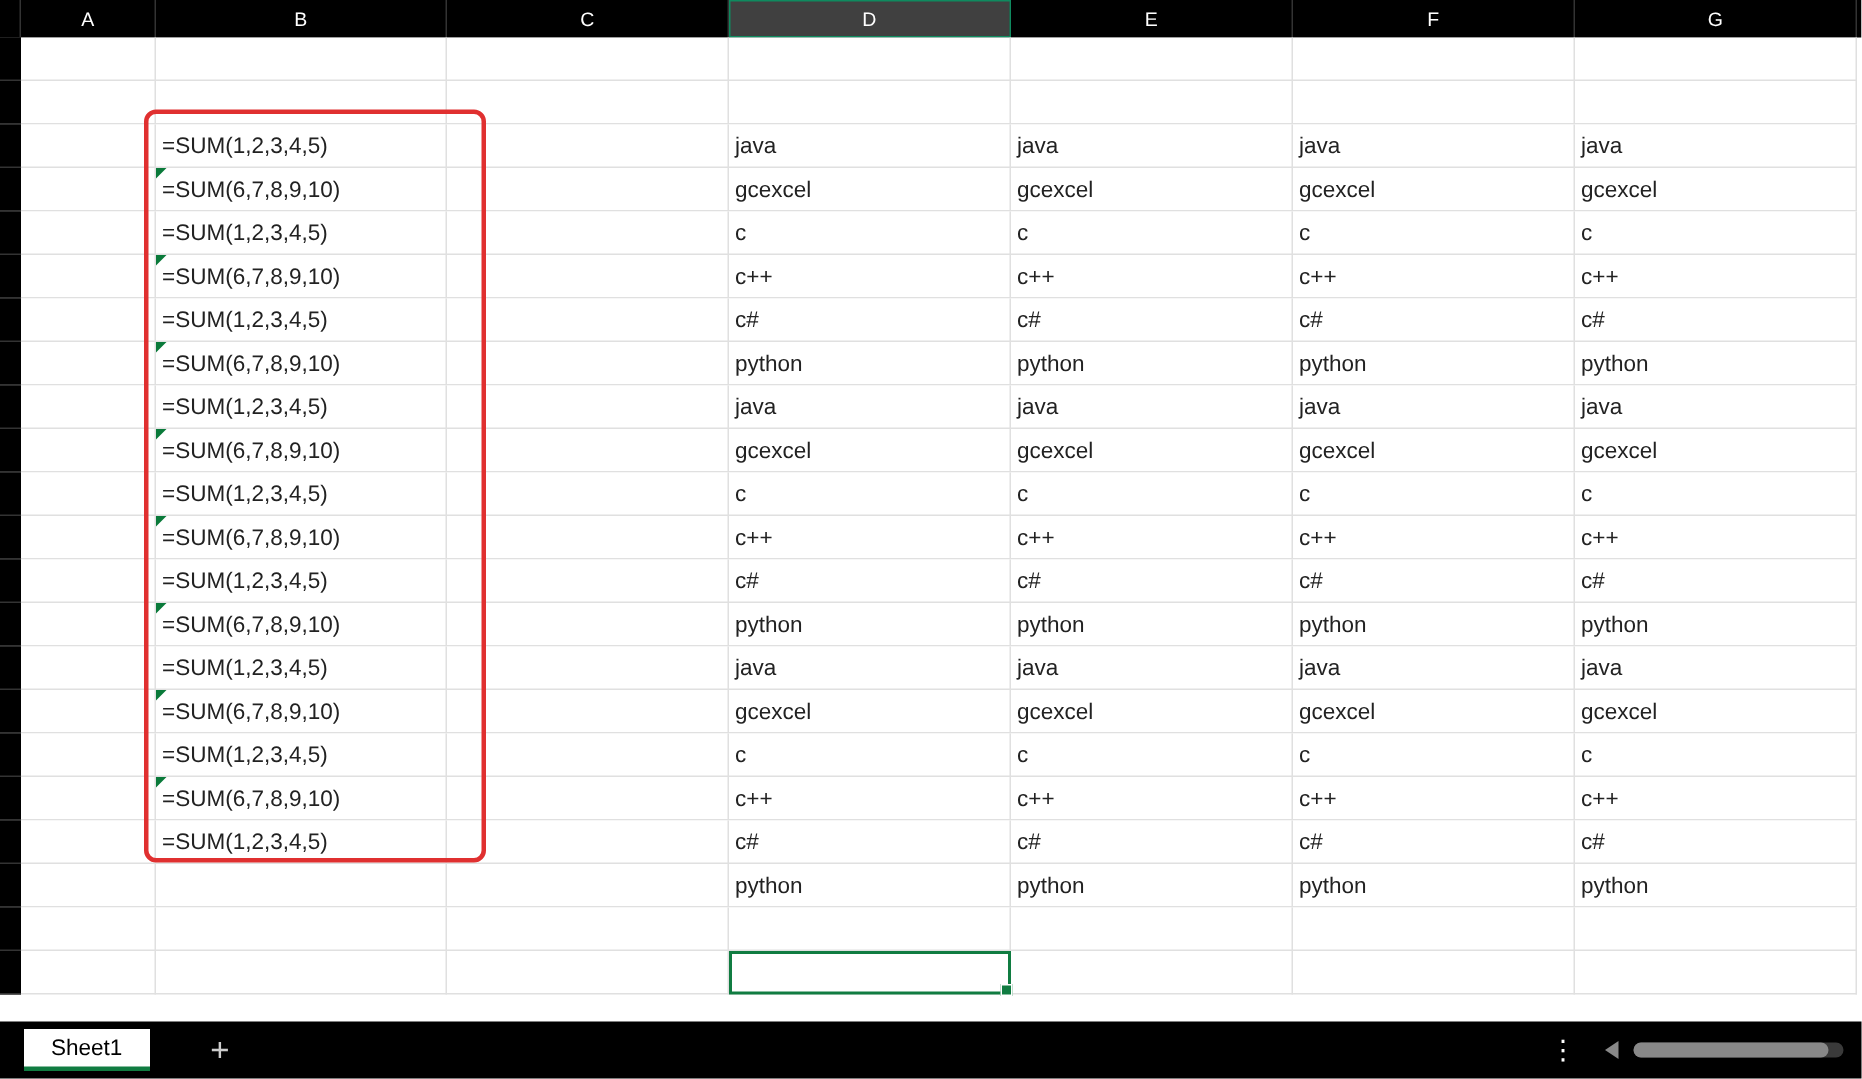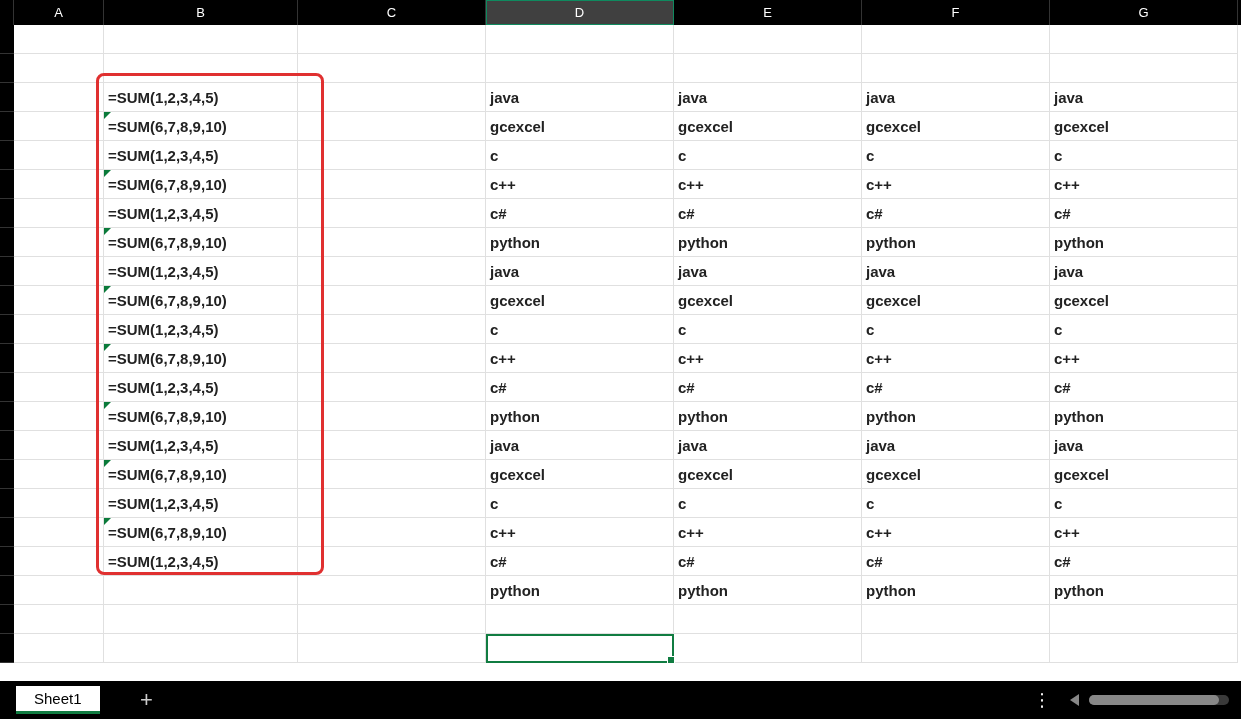--- a/index.html
+++ b/index.html
@@ -18,21 +18,21 @@
     background: #000;
   }
   .col-header.active {
     background: #404040;
     outline: 1px solid #0f8a5f;
     outline-offset: -1px;
   }
 
   
   .rows { position: absolute; top: 25px; left: 0; right: 0; bottom: 0; }
-  .row { display: flex; height: 29px; font-weight: bold; }
+  .row { display: flex; height: 29px; }
   .row-header {
     width: 14px; flex: 0 0 auto;
     background: #000; color: #fff;
     border-bottom: 1px solid #333;
   }
   .cell {
     flex: 0 0 auto;
     border-right: 1px solid #e0e0e0;
     border-bottom: 1px solid #e0e0e0;
     padding: 0 4px;

